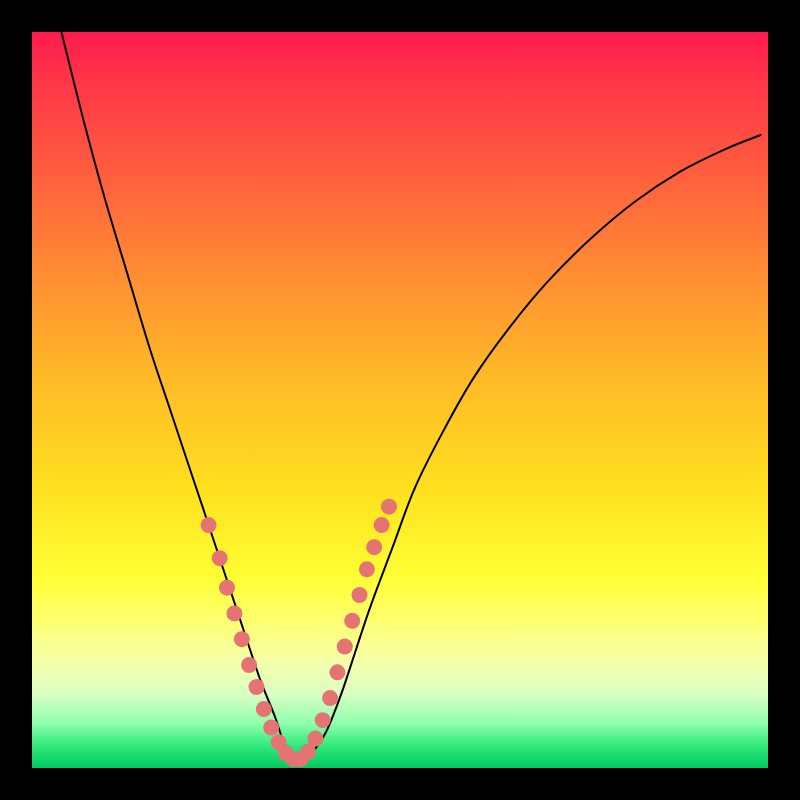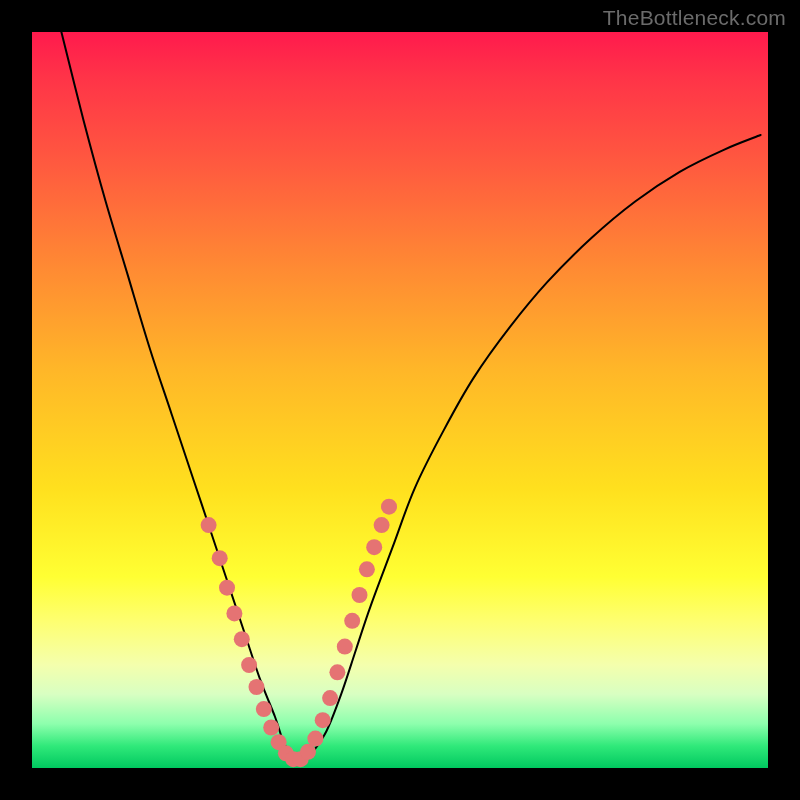--- a/index.html
+++ b/index.html
@@ -68,21 +68,20 @@
   }
   .marker {
     fill: #e57373;
     stroke: none;
   }
 </style>
 </head>
 <body>
 
 <div class="frame">
-  <div class="watermark">TheBottleneck.com</div>
   <div class="plot">
     <svg class="curve" viewBox="0 0 736 736">
       <path id="curvePath" class="curve-path" d="M 29.4 0.0 C 33.1 14.7, 44.2 60.1, 51.5 88.3 C 58.9 116.5, 66.2 143.5, 73.6 169.3 C 81.0 195.0, 88.3 218.3, 95.7 242.9 C 103.0 267.4, 110.4 293.2, 117.8 316.5 C 125.1 339.8, 132.5 360.6, 139.8 382.7 C 147.2 404.8, 154.6 426.9, 161.9 449.0 C 169.3 471.0, 177.9 496.8, 184.0 515.2 C 190.1 533.6, 193.8 544.6, 198.7 559.4 C 203.6 574.1, 208.5 588.8, 213.4 603.5 C 218.3 618.2, 223.3 634.2, 228.2 647.7 C 233.1 661.2, 239.2 674.7, 242.9 684.5 C 246.6 694.3, 247.8 700.4, 250.2 706.6 C 252.7 712.7, 255.1 717.6, 257.6 721.3 C 260.1 725.0, 262.5 727.4, 265.0 728.6 C 267.4 729.9, 269.9 729.9, 272.3 728.6 C 274.8 727.4, 276.0 726.2, 279.7 721.3 C 283.4 716.4, 289.5 709.0, 294.4 699.2 C 299.3 689.4, 304.2 675.9, 309.1 662.4 C 314.0 648.9, 318.9 633.0, 323.8 618.2 C 328.7 603.5, 332.4 591.3, 338.6 574.1 C 344.7 556.9, 353.3 534.8, 360.6 515.2 C 368.0 495.6, 374.1 475.9, 382.7 456.3 C 391.3 436.7, 402.3 415.8, 412.2 397.4 C 422.0 379.0, 430.6 363.1, 441.6 345.9 C 452.6 328.7, 466.1 310.3, 478.4 294.4 C 490.7 278.5, 501.7 265.0, 515.2 250.2 C 528.7 235.5, 544.6 219.6, 559.4 206.1 C 574.1 192.6, 588.8 180.3, 603.5 169.3 C 618.2 158.2, 633.0 148.4, 647.7 139.8 C 662.4 131.3, 678.3 123.9, 691.8 117.8 C 705.3 111.6, 722.5 105.5, 728.6 103.0"></path>
       <g id="markerGroup">
           <circle cx="176.6" cy="493.1" r="8" class="marker"></circle>
           <circle cx="187.7" cy="526.2" r="8" class="marker"></circle>
           <circle cx="195.0" cy="555.7" r="8" class="marker"></circle>
           <circle cx="202.4" cy="581.4" r="8" class="marker"></circle>
           <circle cx="209.8" cy="607.2" r="8" class="marker"></circle>
           <circle cx="217.1" cy="633.0" r="8" class="marker"></circle>

